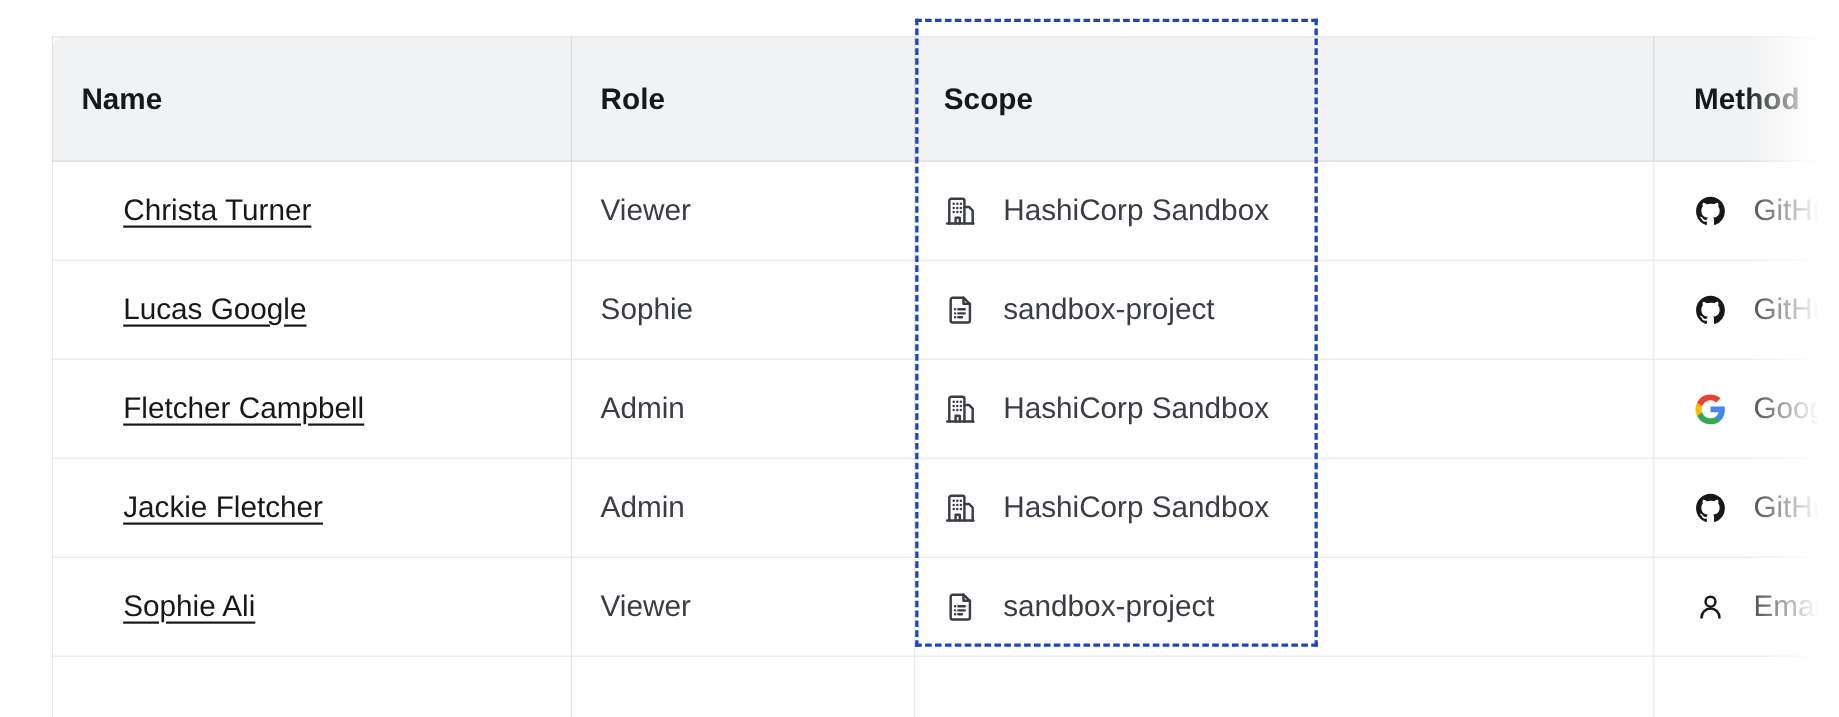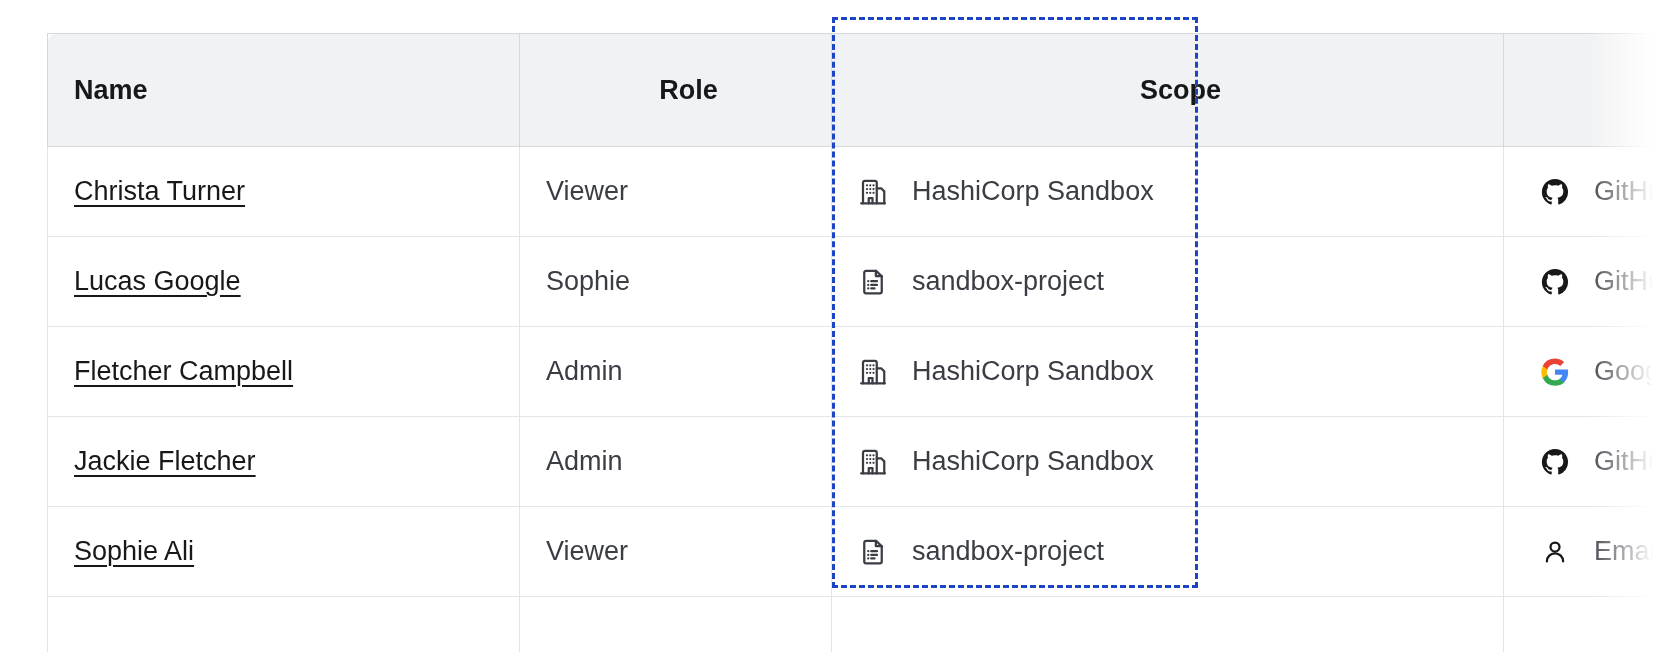--- a/index.html
+++ b/index.html
@@ -48,21 +48,21 @@
     height: 113px;
   }
   thead th:last-child { border-right: none; }
   thead th.th-name {
     border-left: 1px solid #d6d8da;
     border-top: 1px solid #d6d8da;
     border-top-left-radius: 8px;
   }
   thead th.th-role,
   thead th.th-scope,
-  thead th.th-method { border-top: 1px solid #d6d8da; text-align: center; }
+  thead th.th-method { border-top: 1px solid #d6d8da; }
 
   tbody td {
     border-bottom: 1px solid #e3e5e7;
     border-right: 1px solid #e3e5e7;
     vertical-align: middle;
     font-size: 27px;
     color: #3b3d45;
     padding: 0 0 0 26px;
     height: 90px;
     background: #fff;
@@ -71,20 +71,21 @@
   tbody td.td-name { border-left: 1px solid #e3e5e7; }
 
   a.name-link {
     color: #16181a;
     text-decoration: underline;
     text-underline-offset: 5px;
     text-decoration-thickness: 2px;
     font-size: 27px;
     font-weight: 400;
     cursor: pointer;
+    margin-left: 38px;
   }
 
   .cellflex { display: flex; align-items: center; gap: 24px; }
   .cellflex .ico { flex: 0 0 auto; display: block; line-height: 0; }
   .cellflex .txt { white-space: nowrap; }
 
   
   td.td-method { padding-left: 36px; }
   th.th-method { padding-left: 36px; }
 

